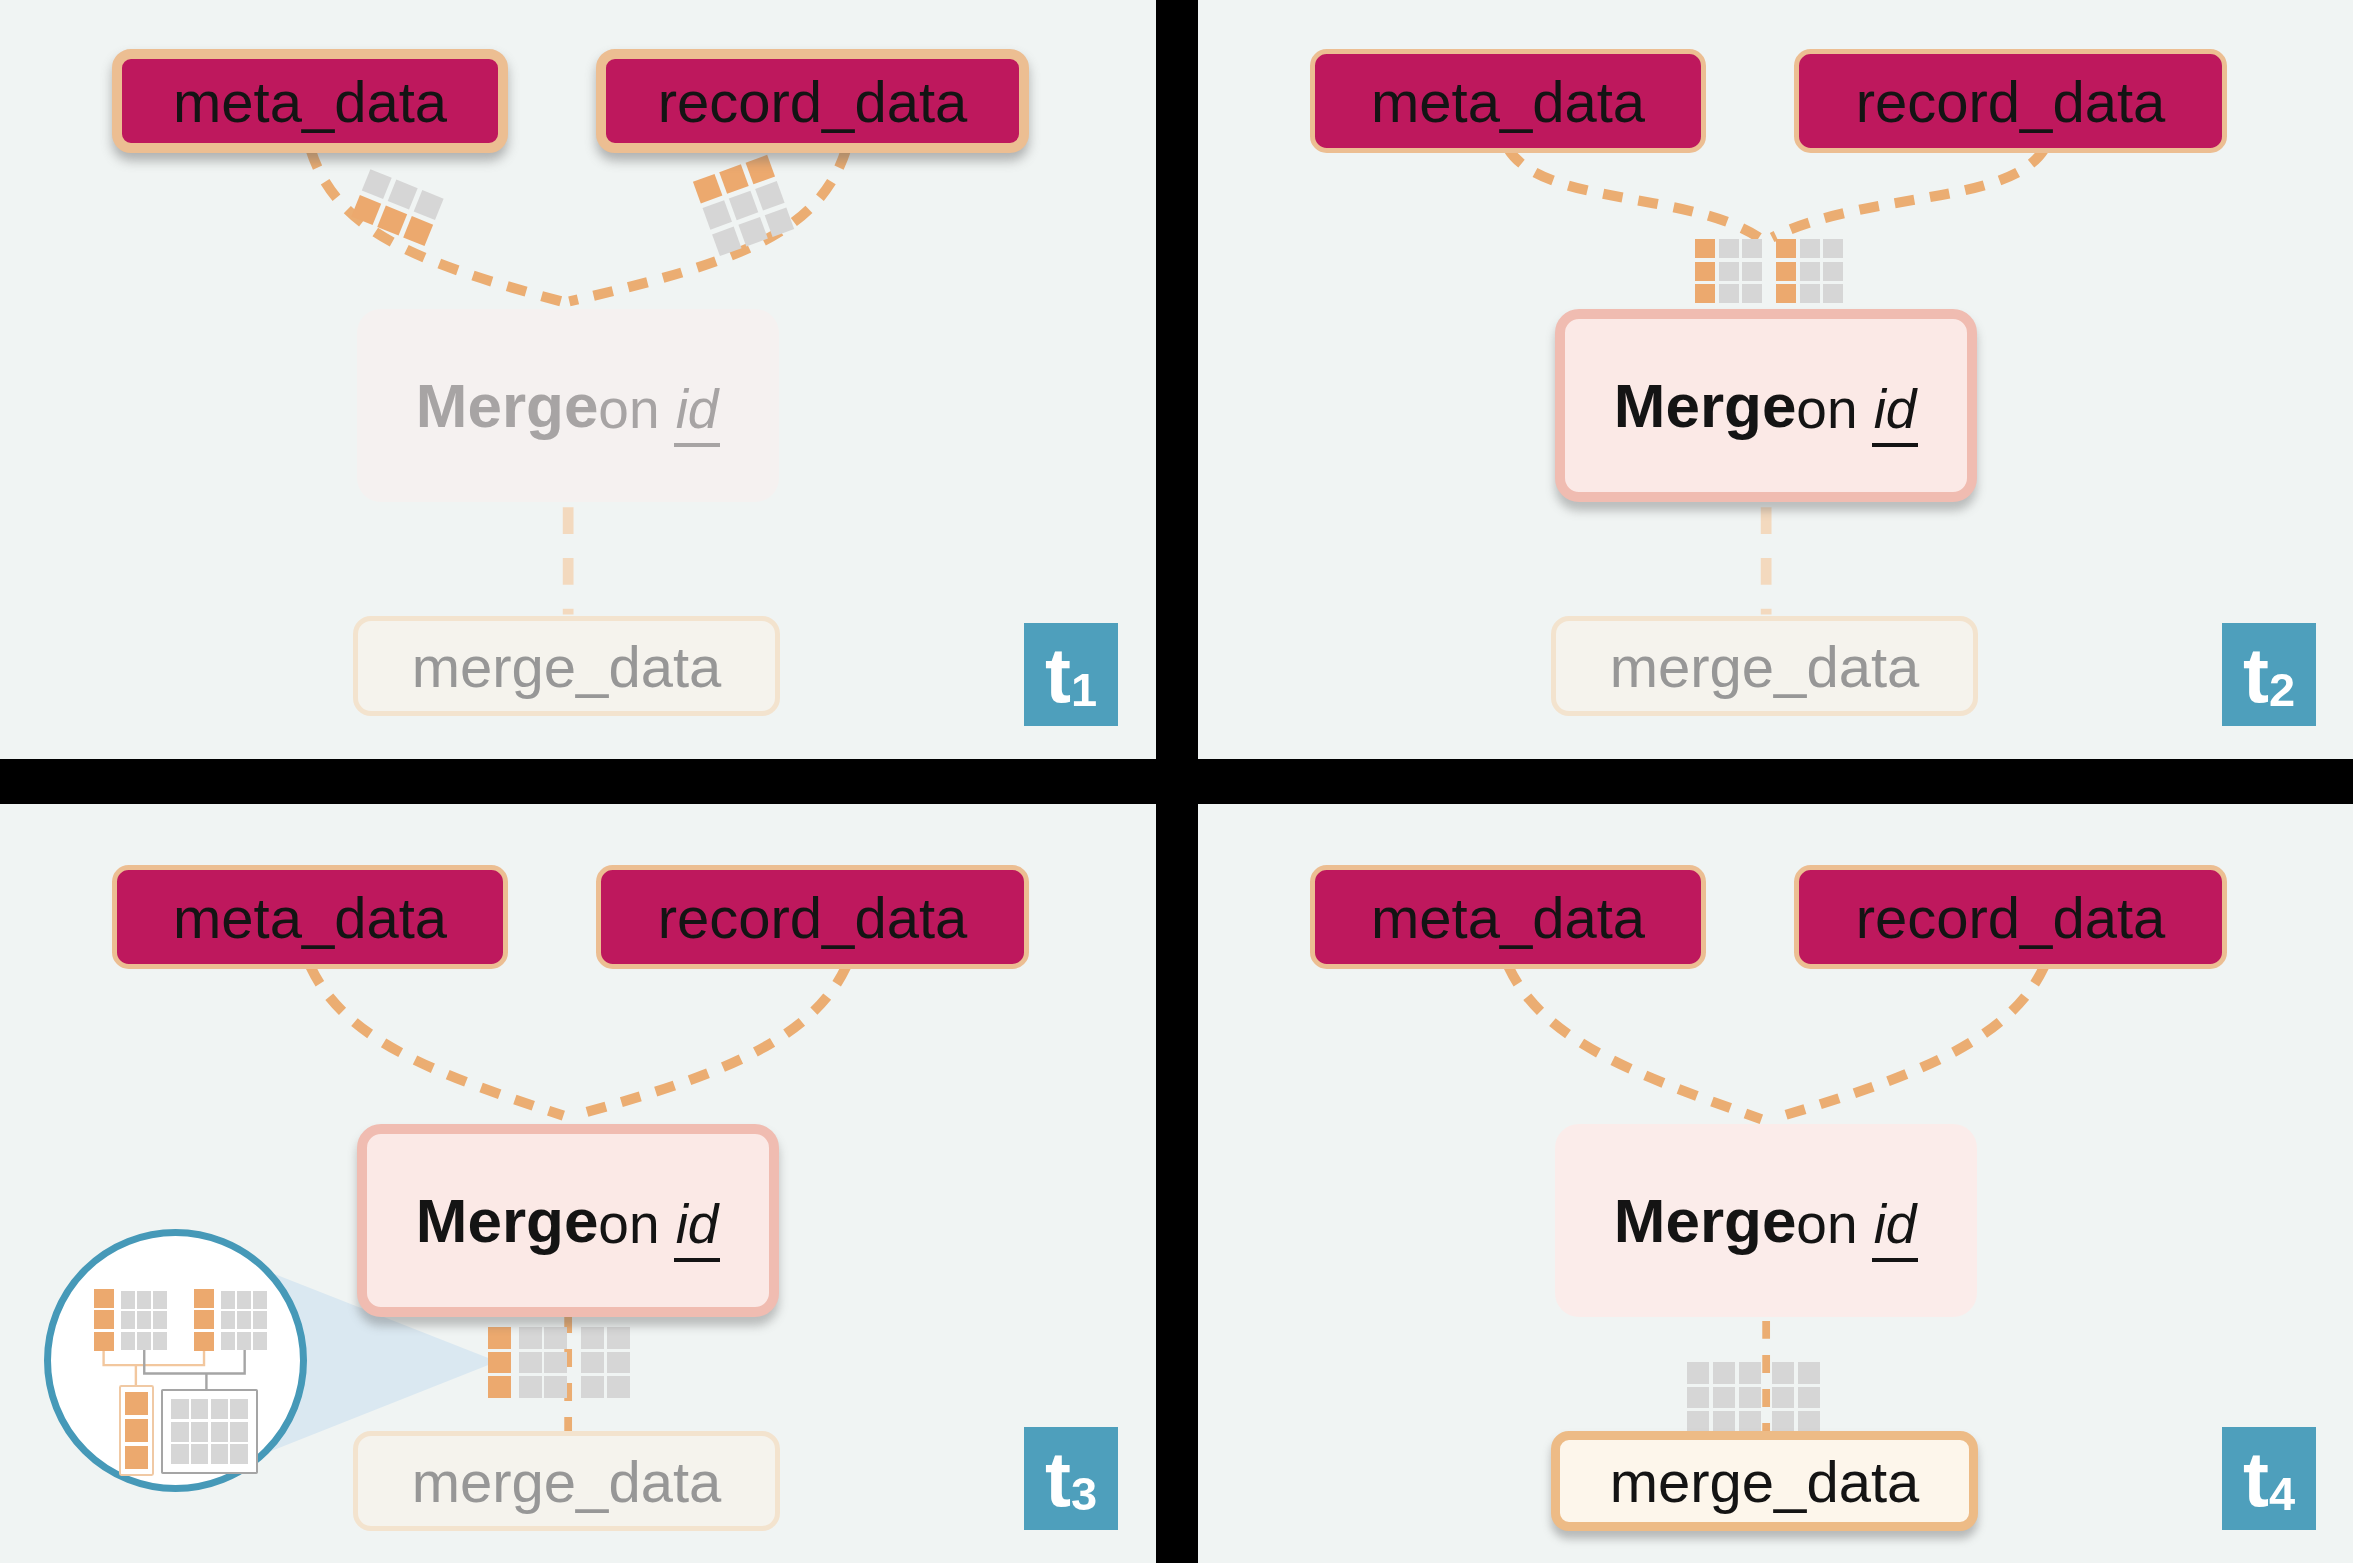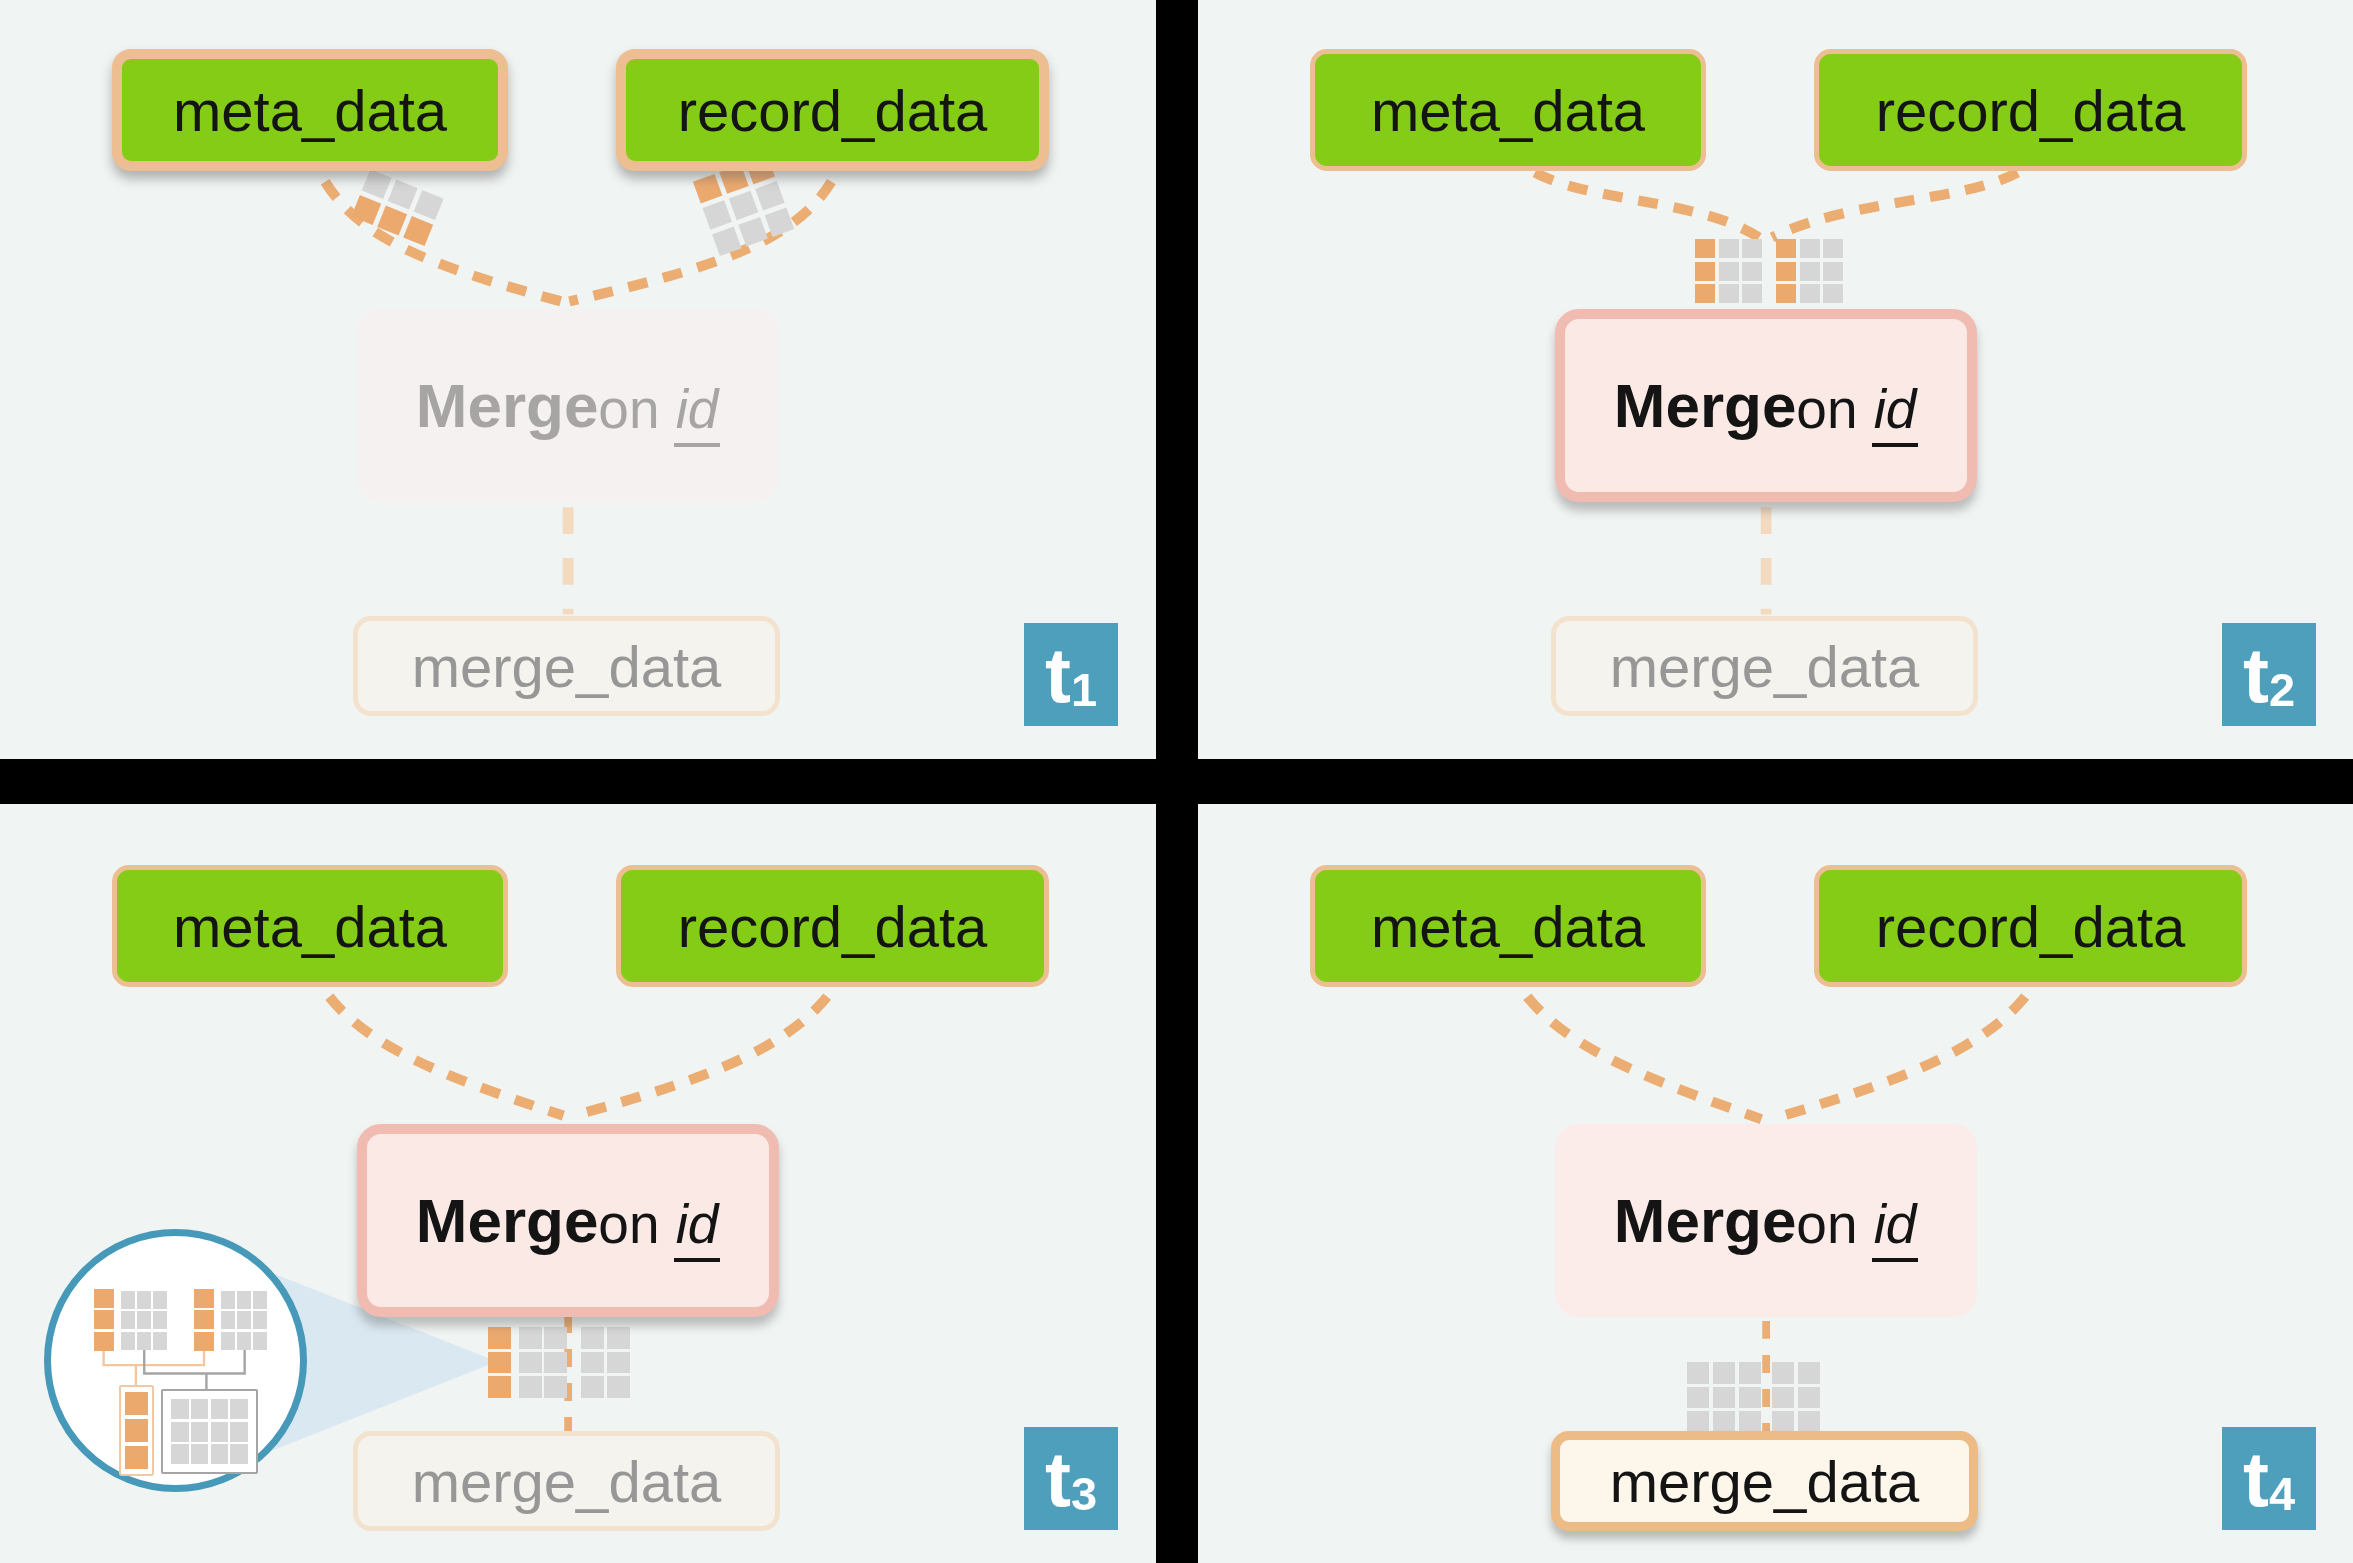--- a/index.html
+++ b/index.html
@@ -12,23 +12,23 @@
   .panel svg.connectors{position:absolute;left:0;top:0;z-index:0;}
 
   
   .dash{fill:none;stroke:#EBAD72;stroke-width:17;stroke-dasharray:33 27;}
   .vdash-faded{stroke:#F3D9BE;stroke-width:18;stroke-dasharray:45 40;}
   .vdash-strong{stroke:#EBAD72;stroke-width:13;stroke-dasharray:30 27;}
 
   
   .node{position:absolute;box-sizing:border-box;display:flex;align-items:center;
         justify-content:center;z-index:2;color:#141414;}
-  .src{left:112px;top:49px;width:396px;height:122px;background:#84cc16;
+  .src{left:112px;top:49px;width:396px;height:104px;background:#be185d;
        border:5.4px solid #ECBE92;border-radius:16.7px;font-size:58px;}
-  .src.record{left:616px;width:433px;}
+  .src.record{left:596px;width:433px;}
   .row2 .src{top:61px;}
   .p1 .src{border-width:10px;border-radius:19px;
            box-shadow:0 7.2px 10.7px rgba(100,100,100,.45);}
 
   .merge{left:357px;top:309px;width:422px;height:193px;border-radius:24px;
          flex-direction:row;}
   .row2 .merge{top:320px;}
   .m-active{background:#FBE9E6;border:10.7px solid #F0BCB1;
             box-shadow:0 8.4px 9.5px rgba(90,90,90,.35);}
   .m-ghost{background:#F5F1F0;color:#A7A4A4;}

